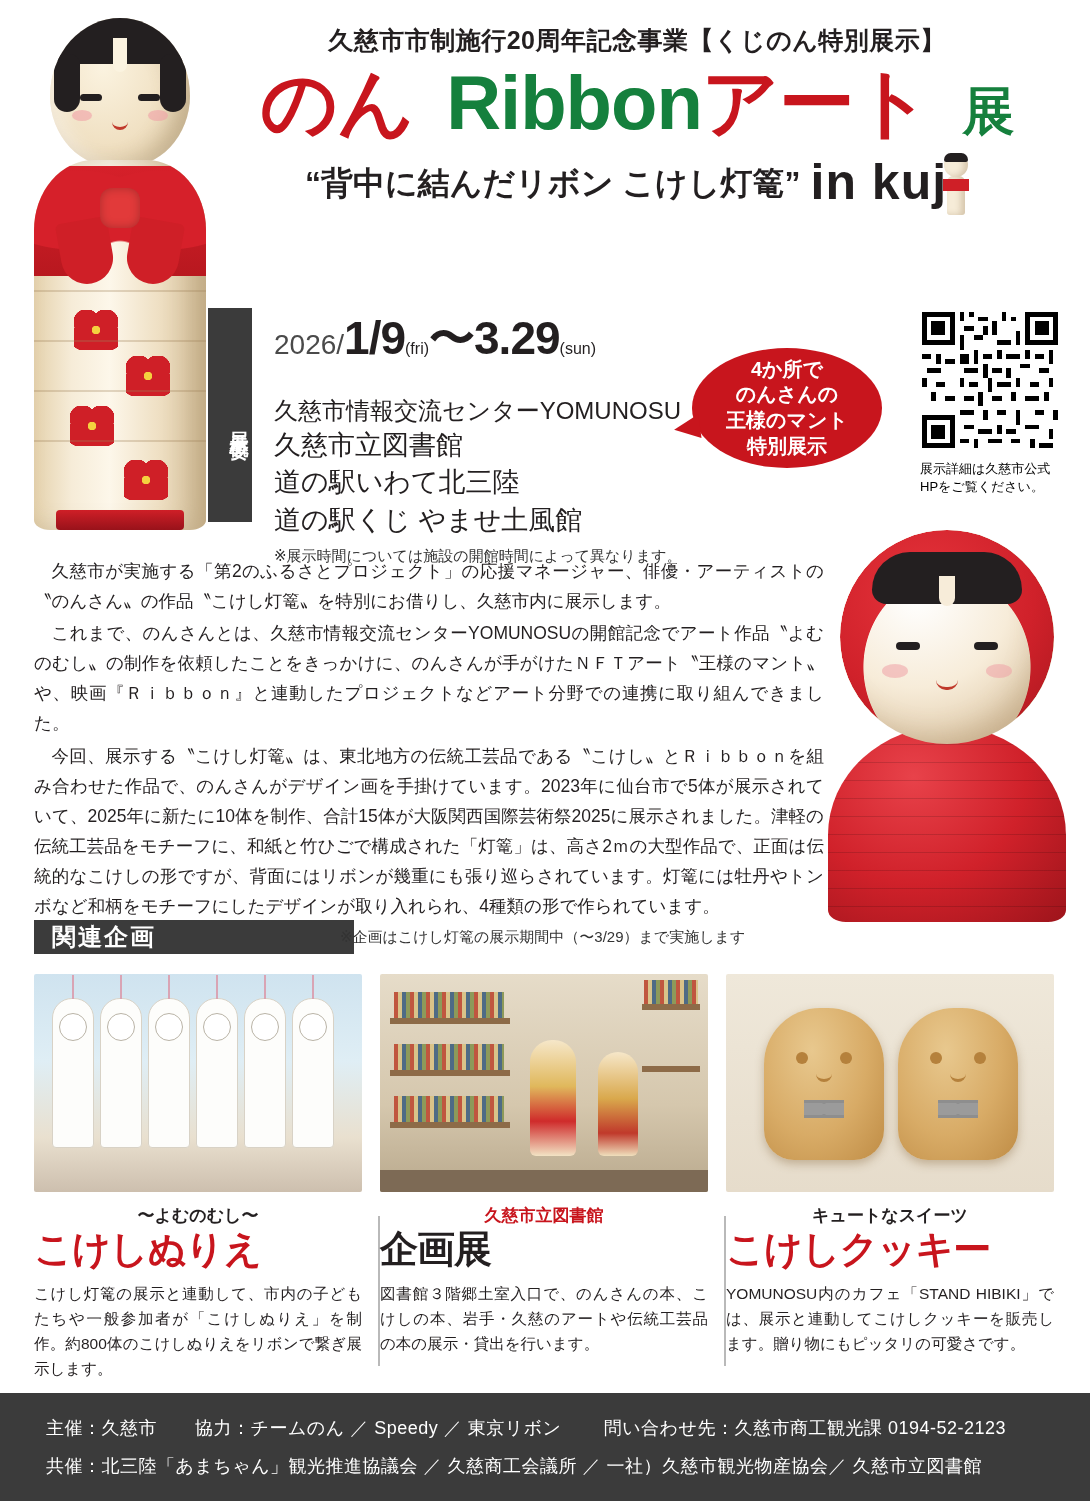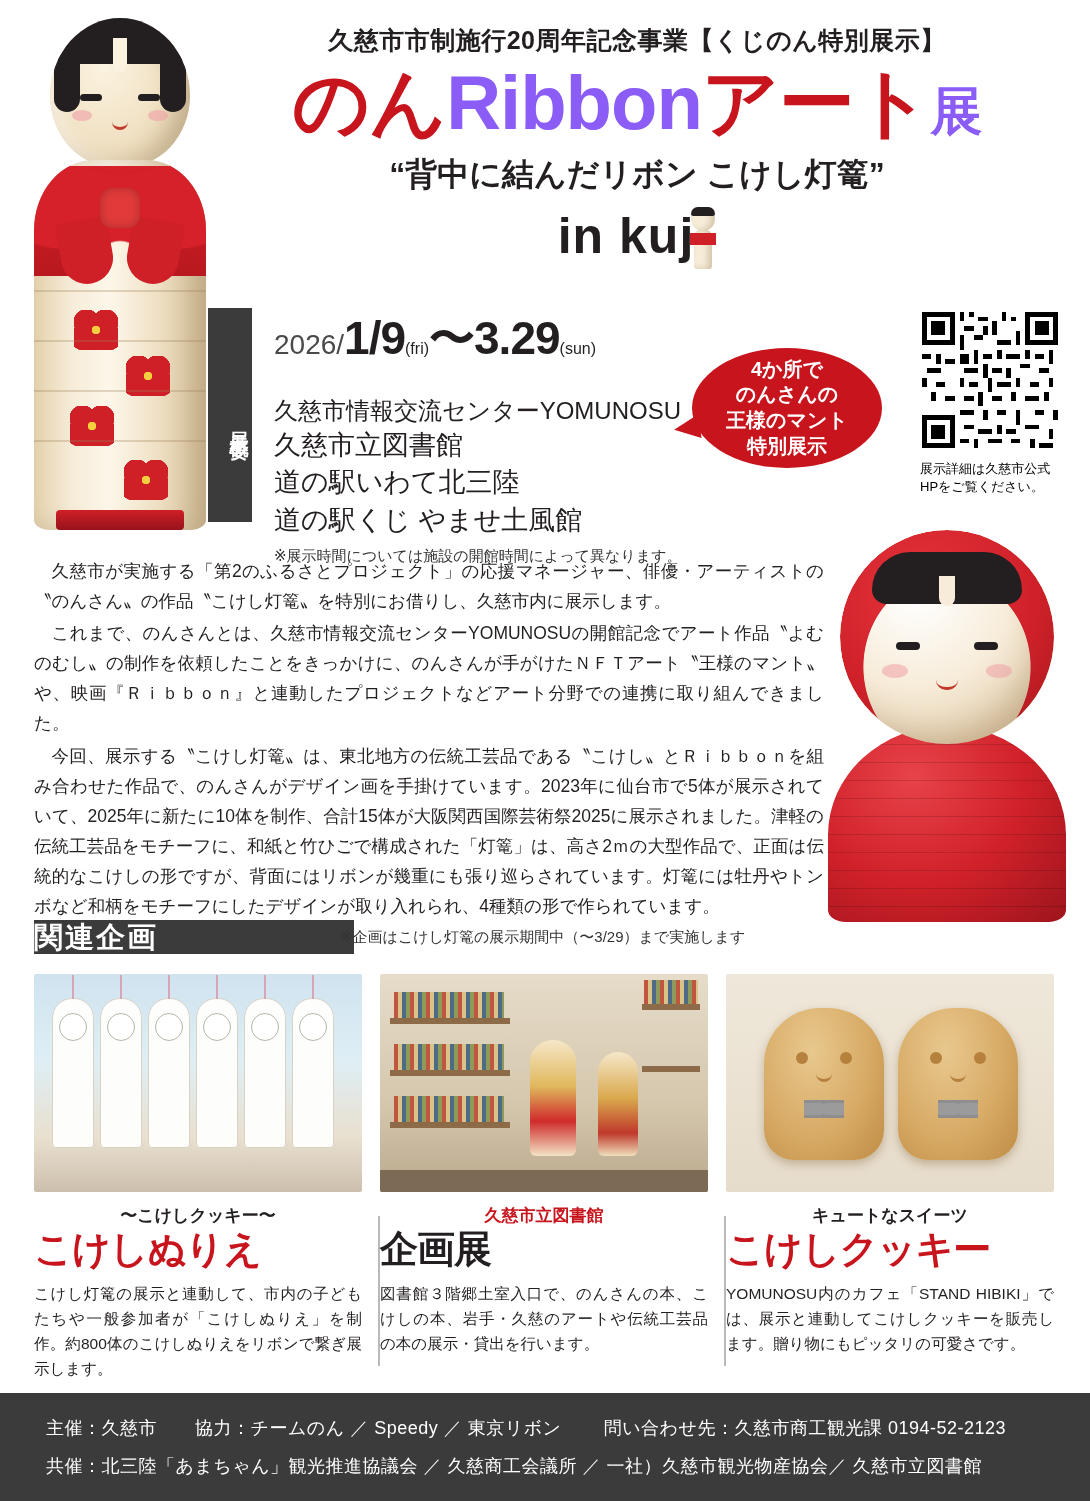--- a/index.html
+++ b/index.html
@@ -107,24 +107,24 @@
   .title-block { position:absolute; left:208px; top:24px; width:858px; }
   .kicker {
     text-align:center; font-size:25px; font-weight:bold; letter-spacing:.5px;
     color:#231f20;
   }
   .main-title {
     margin-top:6px; text-align:center; white-space:nowrap;
     font-size:76px; font-weight:bold; line-height:1.05; letter-spacing:-1px;
   }
   .mt-red { color:#c8151d; }
-  .mt-dark { color:#8b5cf6; }
+  .mt-dark { color:#15803d;margin-left:32px; }
   .mt-small { font-size:52px; }
   .subtitle-row {
-    display:flex; align-items:center; justify-content:center; gap:10px; margin-top:10px;flex-direction:column;
+    display:flex; align-items:center; justify-content:center; gap:10px; margin-top:10px;
   }
   .subtitle {
     font-size:32px; font-weight:bold; color:#231f20; letter-spacing:0px;
   }
   .inkuji { font-size:50px; font-weight:bold; color:#231f20; letter-spacing:1px; position:relative; }
   .mini-kokeshi {
     display:inline-block; width:26px; height:62px; vertical-align:-16px; position:relative; margin-left:-4px;
   }
   .mk-head{ position:absolute; left:1px; top:0; width:24px; height:24px; border-radius:50%;
     background:#f6ecd8; box-shadow:inset -4px 0 6px rgba(140,110,70,.3); }
@@ -216,21 +216,21 @@
   .rk-ribs{
     position:absolute; left:0; top:0; width:100%; height:100%;
     background: repeating-linear-gradient(to bottom, rgba(0,0,0,.14) 0 1px, transparent 1px 18px);
     border-radius: inherit;
   }
 
   
   .section-bar {
     position:absolute; left:34px; top:920px; width:320px; height:34px; background:#3b3b3b;
   }
-  .section-bar span{ color:#fff; font-size:29px; font-weight:bold; letter-spacing:2px; line-height:34px; }
+  .section-bar span{ color:#fff; font-size:24px; font-weight:bold; letter-spacing:2px; line-height:34px; padding-left:18px;}
   .section-note {
     position:absolute; left:340px; top:928px; font-size:15px; color:#333;
   }
 
   
   .cards { position:absolute; left:34px; top:974px; width:1022px; display:flex; gap:18px; }
   .card { width:328px; position:relative; }
   .card .photo { width:100%; height:218px; border-radius:2px; overflow:hidden; position:relative; }
   .card .cap-small { text-align:center; font-size:17px; font-weight:bold; margin-top:12px; }
   .card .cap-big { text-align:left; font-size:38px; font-weight:bold; color:#c8151d; line-height:1.1; margin-top:2px; letter-spacing:-1px;}
@@ -481,21 +481,21 @@
 
     <div class="card">
       <div class="photo ph1">
         <div class="sheet" style="left:18px;"></div>
         <div class="sheet" style="left:66px;"></div>
         <div class="sheet" style="left:114px;"></div>
         <div class="sheet" style="left:162px;"></div>
         <div class="sheet" style="left:210px;"></div>
         <div class="sheet" style="left:258px;"></div>
       </div>
-      <div class="cap-small">〜こけしクッキー〜</div>
+      <div class="cap-small">〜よむのむし〜</div>
       <div class="cap-big">こけしぬりえ</div>
       <div class="desc">こけし灯篭の展示と連動して、市内の子どもたちや一般参加者が「こけしぬりえ」を制作。約800体のこけしぬりえをリボンで繋ぎ展示します。</div>
       <div class="card-divider" style="left:344px;"></div>
     </div>
 
     <div class="card">
       <div class="photo ph2">
         <div class="shelf" style="left:10px; top:44px; width:120px; height:6px;"></div>
         <div class="shelf" style="left:10px; top:96px; width:120px; height:6px;"></div>
         <div class="shelf" style="left:10px; top:148px; width:120px; height:6px;"></div>

